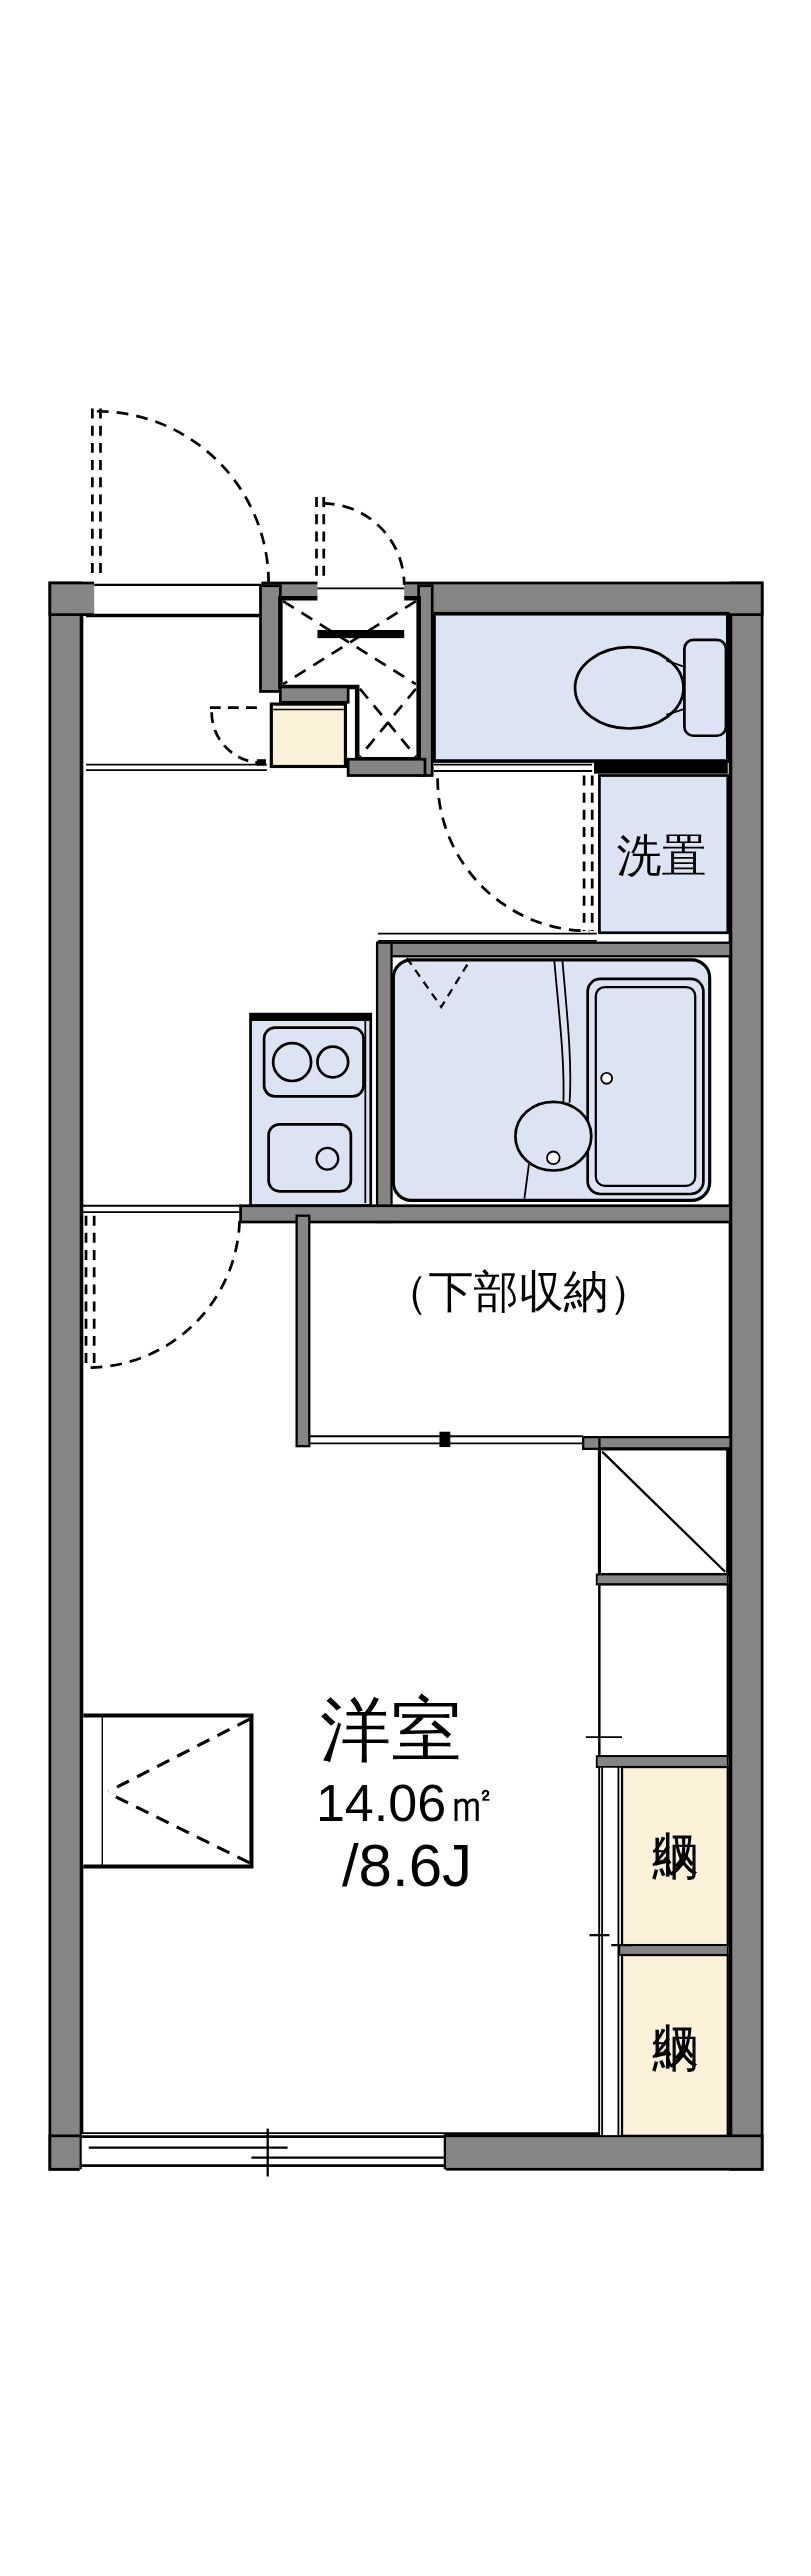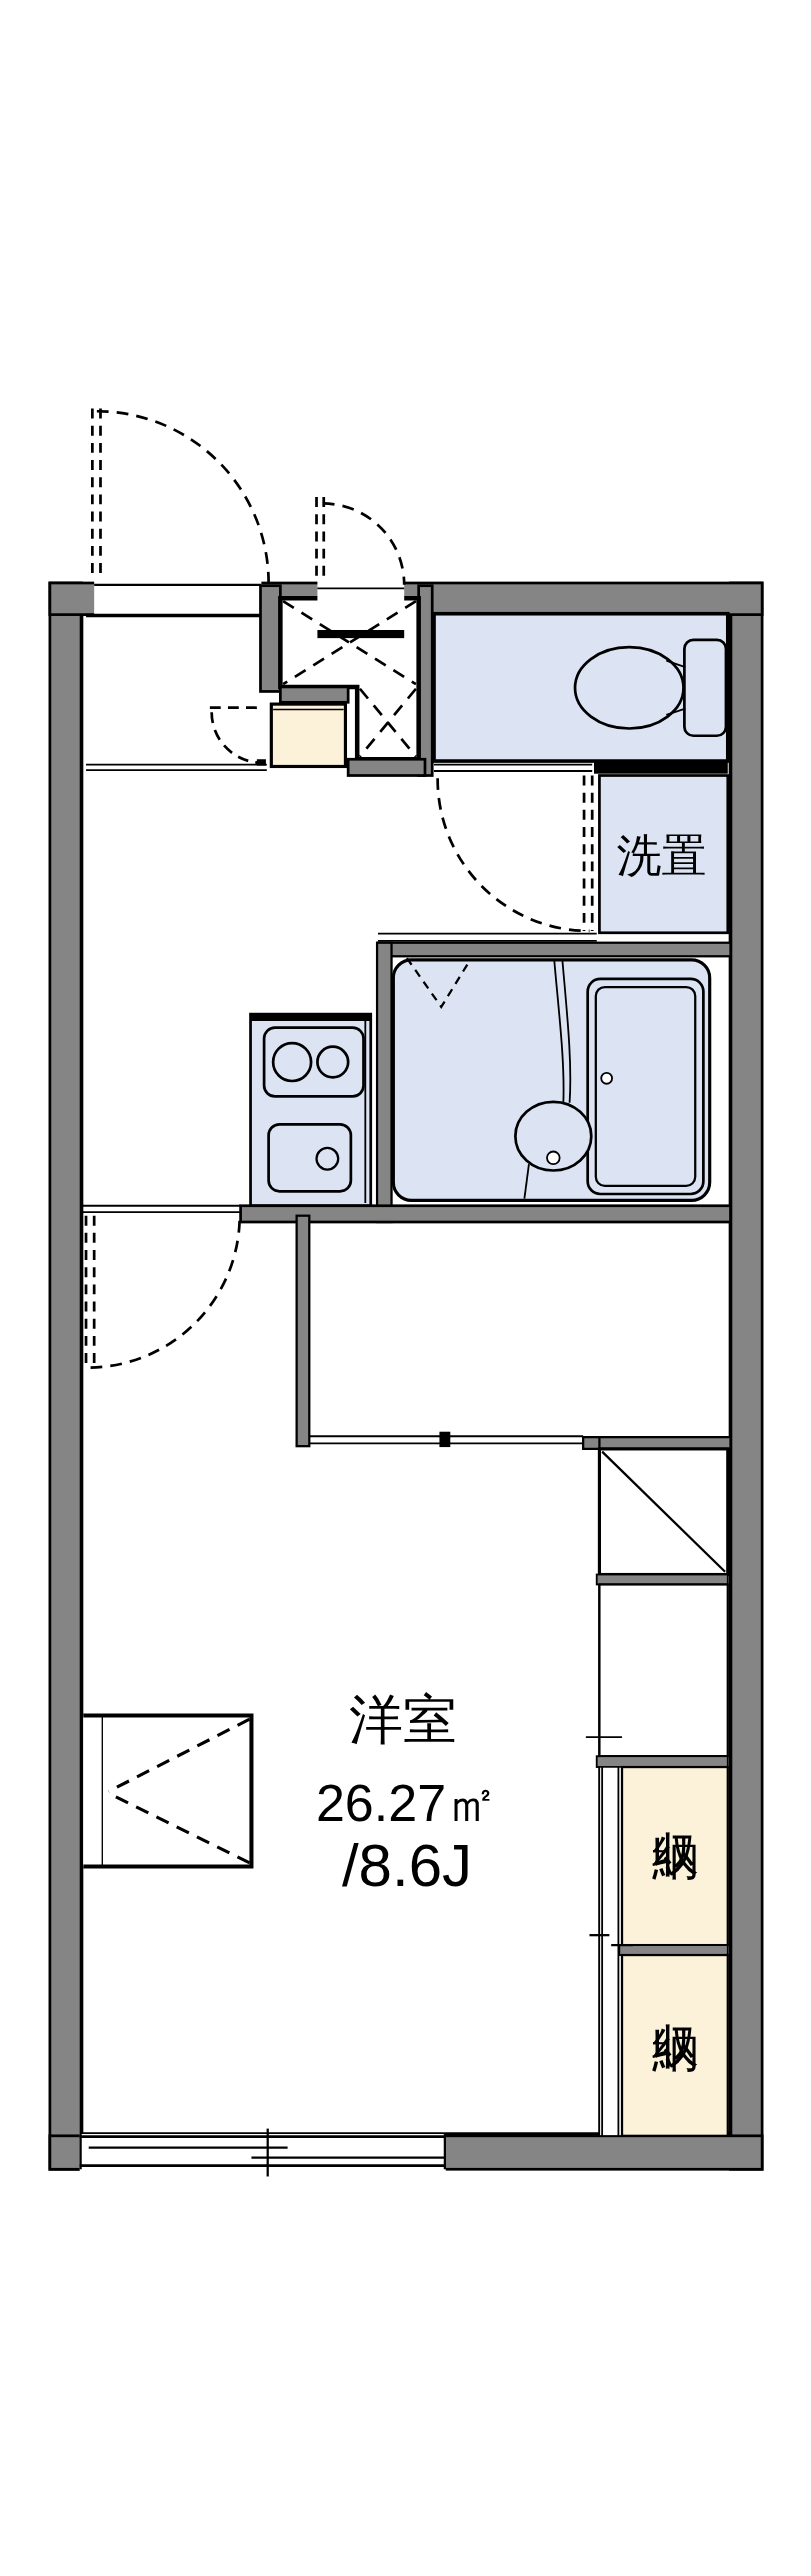--- a/index.html
+++ b/index.html
@@ -5,21 +5,21 @@
   html,body{margin:0;padding:0;background:#fff;}
   #plan{
     position:relative;width:793px;height:2576px;background:#ffffff;overflow:hidden;
     font-family:"Liberation Sans","DejaVu Sans",sans-serif;
     padding-left:28px;
   }
   #plan svg{position:absolute;left:0;top:0;}
   .txt{position:absolute;color:#000;text-align:center;line-height:1.18;white-space:nowrap;z-index:5;}
   .t-washroom{left:593px;top:829px;width:137px;font-size:45px;}
   .t-bed{left:315px;top:1265px;width:407px;font-size:45px;line-height:1.2;}
-  .t-room{left:132px;top:1688px;width:542px;font-size:54px;}
+  .t-room{left:120px;top:1688px;width:542px;font-size:71px;}
   .t-area{left:136px;top:1773px;width:542px;font-size:52px;}
   .t-jo{left:136px;top:1831px;width:542px;font-size:60px;}
   .t-sto{left:643px;top:1793px;width:61px;height:136px;font-size:47px;
          writing-mode:vertical-rl;text-orientation:upright;letter-spacing:5.4px;text-align:left;}
   .t-sto2{top:1985px;}
 </style>
 </head>
 <body>
 
 <div id="plan">
@@ -210,23 +210,24 @@
       <line x1="104" y1="1345" x2="104" y2="1516" stroke-dasharray="11,8"></line>
       <path d="M100,1513 A168,168 0 0 0 265,1345"></path>
     </g>
   </g>
 
 </svg>
 
   <div class="txt t-washroom">洗置</div>
 
   <div class="txt t-bed">
+    <div>（下部収納）</div>
   </div>
 
   <div class="txt t-room">洋室</div>
-  <div class="txt t-area">26.27㎡</div>
+  <div class="txt t-area">14.06㎡</div>
   <div class="txt t-jo">/8.6J</div>
 
   <div class="txt t-sto">収納</div>
   <div class="txt t-sto t-sto2">収納</div>
 
 </div>
 
 
 </body></html>

